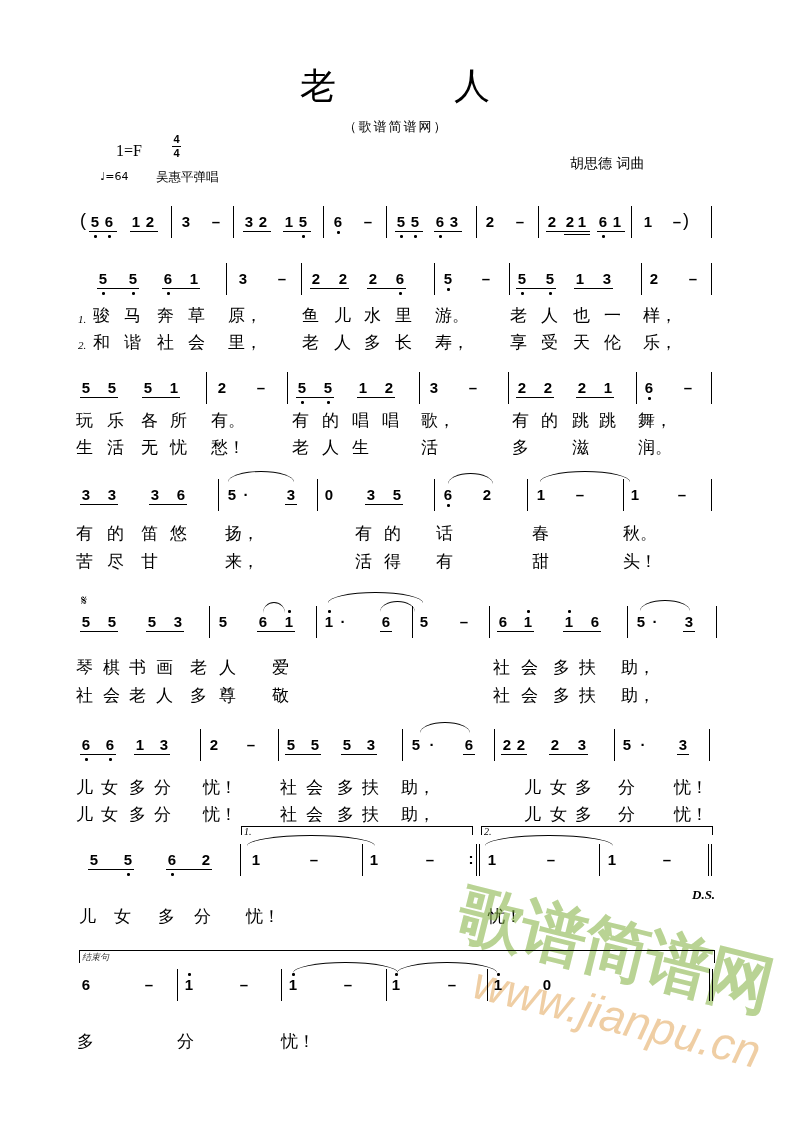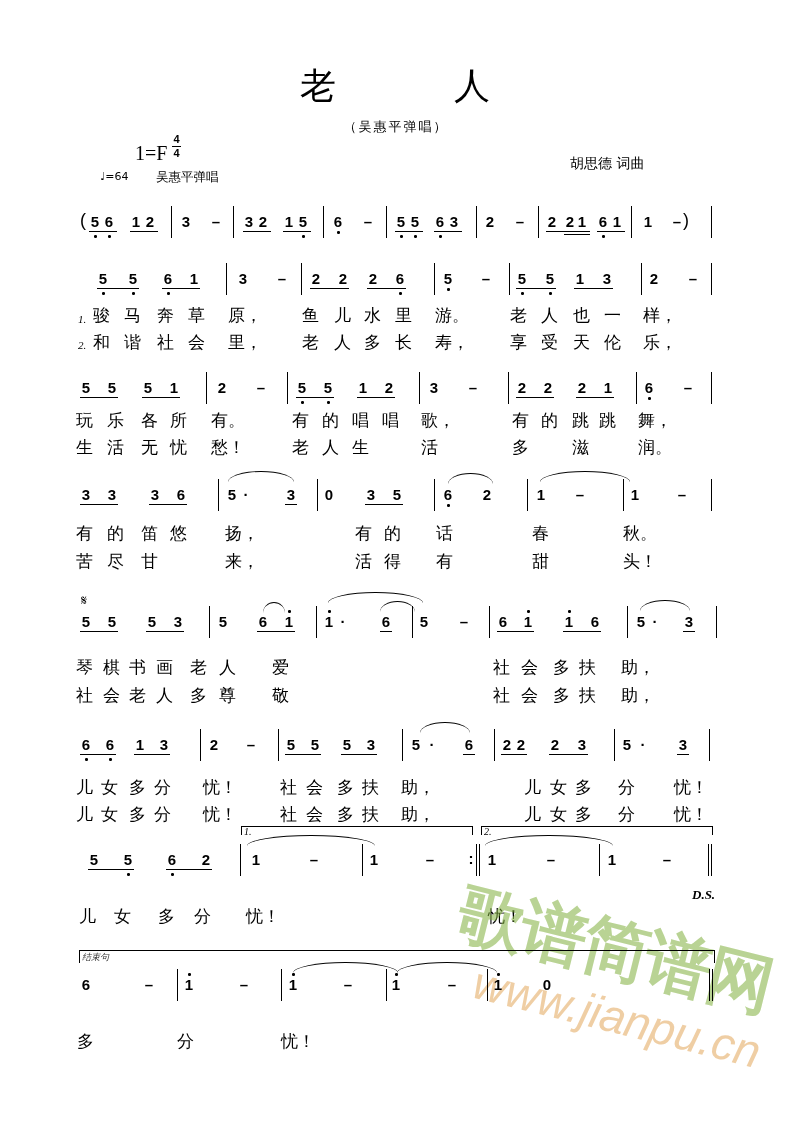--- a/index.html
+++ b/index.html
@@ -1,21 +1,21 @@
 <!DOCTYPE html>
 <html><head>
 <meta charset="utf-8">
 <style>
   html, body { margin:0; padding:0; background:#fff; }
   body { width:792px; height:1121px; position:relative; overflow:hidden; font-family:"DejaVu Sans", sans-serif; color:#000; }
   .abs { position:absolute; }
   .title { left:0; width:792px; top:62px; text-align:center; font-family:"DejaVu Serif", serif; font-size:36px; letter-spacing:2px; }
   .title span { display:inline-block; margin:0 58px; }
   .subtitle { left:0; width:792px; top:118px; text-align:center; font-size:13px; letter-spacing:2px; }
-  .key { left:116px; top:142px; font-family:"Liberation Serif", serif; font-size:20px;margin-left:19px; }
+  .key { left:116px; top:142px; font-family:"Liberation Serif", serif; font-size:16px; }
   .timesig { left:172px; top:134px; font-family:"Liberation Sans", sans-serif; font-weight:bold; font-size:11px; line-height:11px; text-align:center; }
   .timesig .line { border-top:1px solid #000; width:9px; margin:1px auto; }
   .tempo { left:100px; top:170px; font-size:11px; }
   .mood { left:156px; top:169px; font-size:12.5px; }
   .author { left:570px; top:155px; font-size:14px; }
 
   .note { position:absolute; font-family:"Liberation Sans", sans-serif; font-weight:bold; font-size:15px; line-height:15px; text-align:center; width:12px; }
   .note .dotb { position:absolute; left:5px; top:21px; width:2.5px; height:2.5px; background:#000; border-radius:50%; }
   .note .dott { position:absolute; left:5px; top:-6px; width:2.5px; height:2.5px; background:#000; border-radius:50%; }
   .ul { position:absolute; height:0; border-top:1.5px solid #000; }
@@ -29,21 +29,21 @@
   .ds { position:absolute; font-family:"Liberation Serif", serif; font-weight:bold; font-style:italic; font-size:13px; }
   .segno { position:absolute; font-family:"DejaVu Serif", serif; font-size:14px; }
   .endlabel { position:absolute; font-family:"DejaVu Serif", serif; font-style:italic; font-size:9px; color:#333; }
   .wm1 { position:absolute; left:455px; top:905px; font-family:"DejaVu Sans", sans-serif; font-weight:bold; font-size:66px; color:rgba(128,175,60,0.55); transform:rotate(14deg); letter-spacing:-2px; white-space:nowrap; }
   .wm2 { position:absolute; left:470px; top:990px; font-family:"Liberation Sans", sans-serif; font-style:italic; font-size:46px; color:rgba(225,165,90,0.55); transform:rotate(14deg); white-space:nowrap; }
 </style>
 </head>
 <body>
 
 <div class="abs title"><span>老</span><span>人</span></div>
-<div class="abs subtitle">（吴惠平弹唱）</div>
+<div class="abs subtitle">（歌谱简谱网）</div>
 <div class="abs key">1=F</div>
 <div class="abs timesig">
     <div>4</div>
     <div class="line"></div>
     <div>4</div>
   </div>
 <div class="abs tempo">♩=64</div>
 <div class="abs mood">吴惠平弹唱</div>
 <div class="abs author">胡思德 词曲</div>
 

